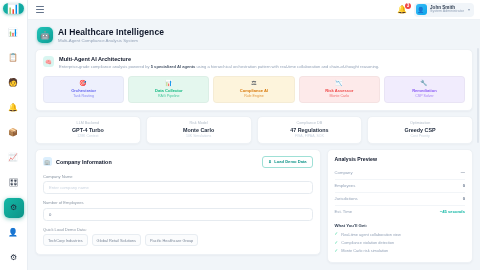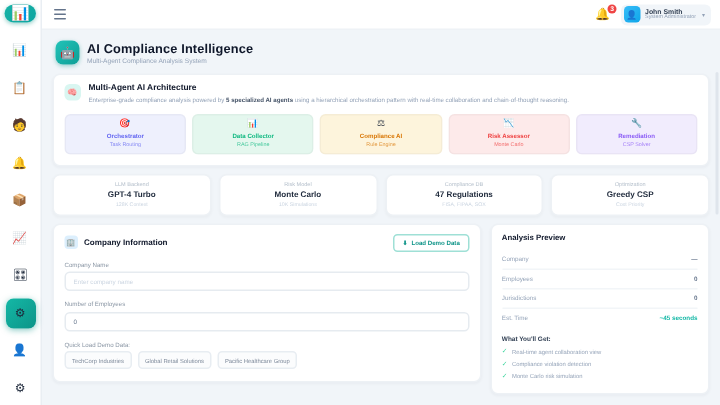--- a/index.html
+++ b/index.html
@@ -270,21 +270,21 @@
         <div class="caret">▾</div>
       </div>
     </div>
 
     <div class="content">
       <div class="scrollbar"></div>
 
       <div class="page-head">
         <div class="page-icon">🤖</div>
         <div>
-          <div class="page-title">AI Compliance Intelligence</div>
+          <div class="page-title">AI Healthcare Intelligence</div>
           <div class="page-sub">Multi-Agent Compliance Analysis System</div>
         </div>
       </div>
 
       <div class="card arch-card">
         <div class="arch-head">
           <div class="arch-icon">🧠</div>
           <div>
             <div class="arch-title">Multi-Agent AI Architecture</div>
             <div class="arch-desc"><span>Enterprise-grade compliance analysis powered by </span><b>5 specialized AI agents</b><span> using a hierarchical orchestration pattern with real-time collaboration and chain-of-thought reasoning.</span></div>

